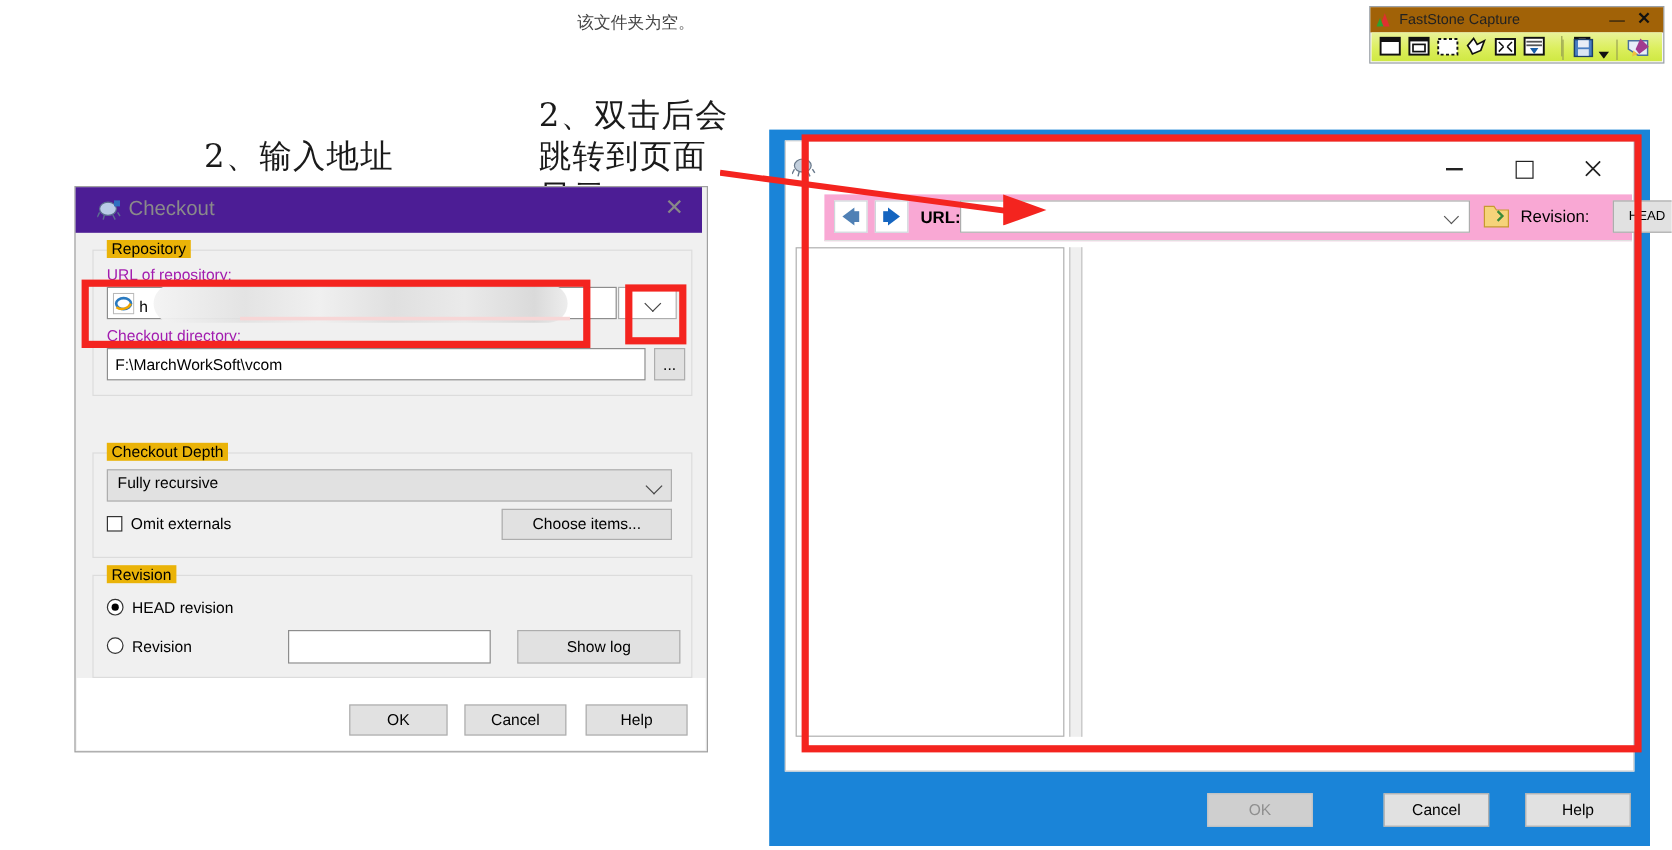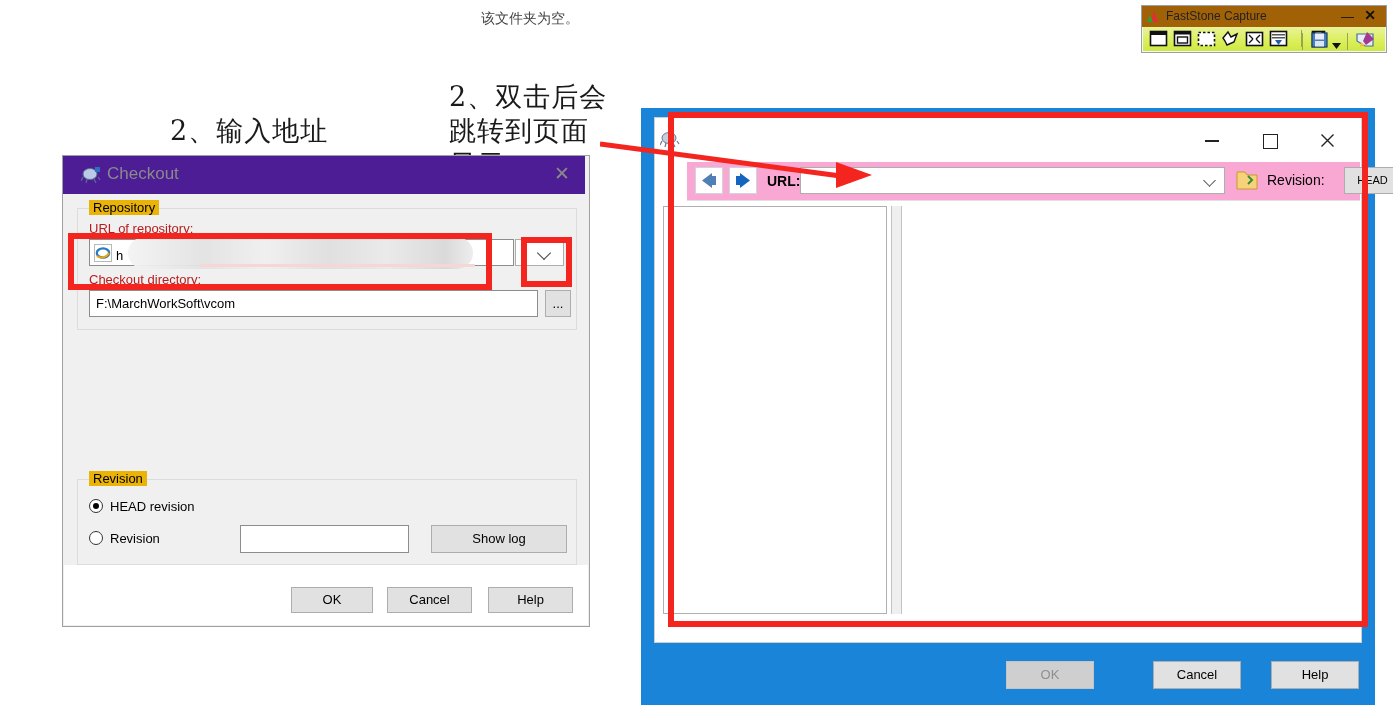--- a/index.html
+++ b/index.html
@@ -43,21 +43,21 @@
     position:absolute;right:10px;top:7px;width:26px;height:22px;
     color:#888;font-size:19px;text-align:center;line-height:22px;cursor:pointer;
   }
   .grp{
     position:absolute;border:1px solid #dcdcdc;background:#f0f0f0;
   }
   .grp-label{
     position:absolute;top:-9px;left:11px;background:#eab308;padding:0 4px;
     font-size:13px;color:#000;
   }
-  .fld-label{position:absolute;font-size:13px;color:#b91c1c;}
+  .fld-label{position:absolute;font-size:13px;color:#a21caf;}
   .txtbox{
     position:absolute;background:#fff;border:1px solid #8d8d8d;
     font-size:13px;padding:0 6px;line-height:24px;color:#000;box-sizing:border-box;
   }
   .btn{
     position:absolute;background:#e1e1e1;border:1px solid #adadad;
     font-size:13px;text-align:center;color:#000;box-sizing:border-box;cursor:pointer;
     font-family:"Liberation Sans",sans-serif;
   }
   .combo{
@@ -227,20 +227,30 @@
     <span class="fld-label" style="left:11px;top:63px;">Checkout directory:</span>
 
     <div class="txtbox" style="left:11px;top:81px;width:449px;height:27px;line-height:25px;">F:\MarchWorkSoft\vcom</div>
 
     <div class="btn" style="left:467px;top:81px;width:26px;height:27px;line-height:25px;">...</div>
   </div>
 
   <div class="chk gray" style="left:87px;top:341px;"></div>
   <span class="chklab gray" style="left:108px;top:340px;">Multiple, independent working copies</span>
 
+  <div class="grp" style="left:14px;top:221px;width:498px;height:86px;">
+    <span class="grp-label">Checkout Depth</span>
+    <div class="combo" style="left:11px;top:13px;width:471px;height:27px;">
+      <span class="cv">Fully recursive</span>
+      <span class="chev"></span>
+    </div>
+    <div class="chk" style="left:11px;top:52px;"></div>
+    <span class="chklab" style="left:31px;top:51px;">Omit externals</span>
+    <div class="btn" style="left:340px;top:46px;width:142px;height:26px;line-height:24px;">Choose items...</div>
+  </div>
 
   <div class="grp" style="left:14px;top:323px;width:498px;height:84px;">
     <span class="grp-label">Revision</span>
 
     <div class="rad on" style="left:11px;top:19px;"></div>
     <span class="chklab" style="left:32px;top:19px;">HEAD revision</span>
 
     <div class="rad" style="left:11px;top:51px;"></div>
     <span class="chklab" style="left:32px;top:51px;">Revision</span>
 

